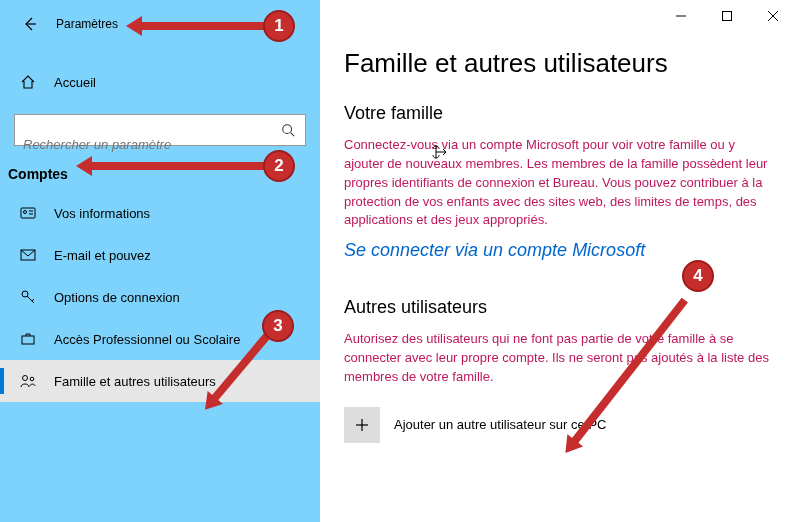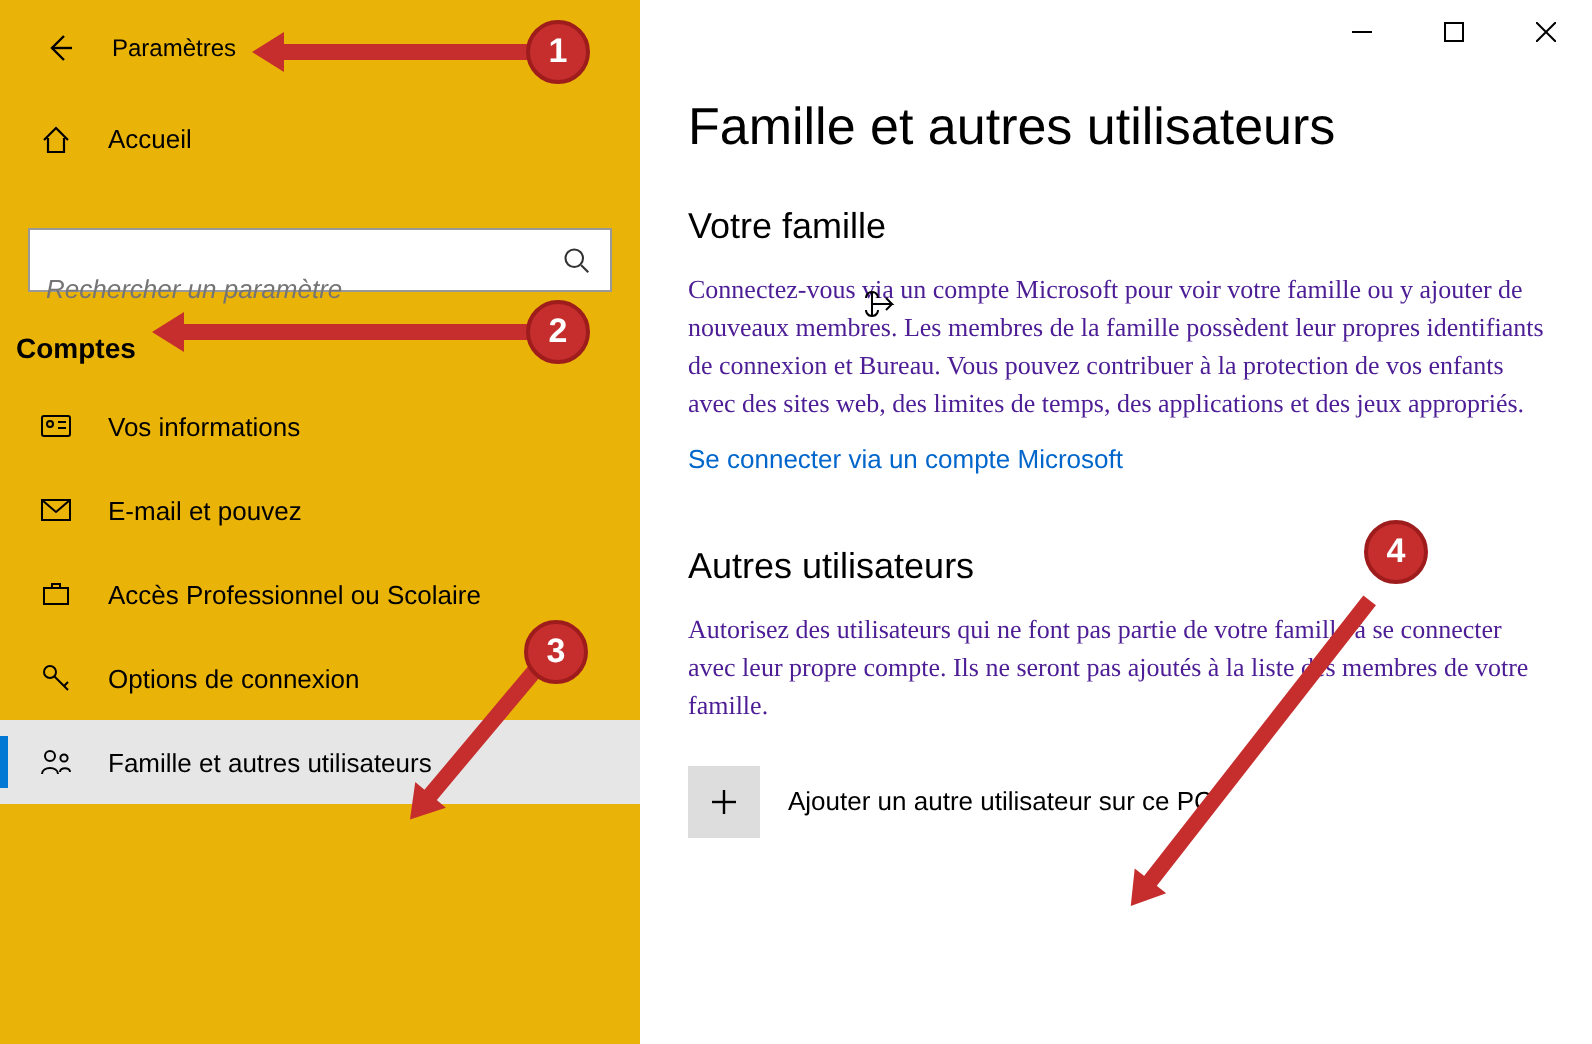--- a/index.html
+++ b/index.html
@@ -1,47 +1,47 @@
 <!DOCTYPE html>
 <html><head>
 <meta charset="utf-8">
 <style>
 * { margin: 0; padding: 0; box-sizing: border-box; font-family: "Segoe UI", -apple-system, sans-serif; }
 body { width: 796px; height: 522px; background: #fff; display: flex; position: relative; overflow: hidden; }
 
-.sidebar { width: 320px; height: 100%; background: #eab308; padding: 0; border-right: none; }
+.sidebar { width: 320px; height: 100%; background: #7dd3fc; padding: 0; border-right: none; }
 .main { flex: 1; padding: 0 24px 24px 24px; overflow-y: auto; }
 
 .header-row { display: flex; align-items: center; height: 48px; padding-left: 12px; }
 .back-btn { width: 36px; height: 36px; display: flex; align-items: center; justify-content: center; cursor: pointer; }
 .header-title { font-size: 12px; margin-left: 8px; color: #000; }
 
-.home-row { display: flex; height: 40px; padding-left: 18px; margin-top: 14px; cursor: pointer; }
+.home-row { display: flex; align-items: center; height: 40px; padding-left: 18px; margin-top: 14px; cursor: pointer; }
 .home-row .icon { width: 20px; display: flex; justify-content: center; }
 .home-row .label { font-size: 13px; margin-left: 16px; color: #000; }
 
 .search-box { margin: 12px 14px 0 14px; height: 32px; border: 1px solid #999; background: #fff; display: flex; align-items: center; padding: 0 8px; }
 .search-box input { flex: 1; border: none; outline: none; font-size: 13px; font-style: italic; color: #666; background: transparent; margin-top: 28px; }
 .search-box .search-icon { width: 16px; color: #333; }
 
 .category { font-size: 14px; font-weight: 600; color: #000; padding: 20px 0 10px 8px; }
 
 .nav-item { display: flex; align-items: center; height: 42px; padding-left: 18px; cursor: pointer; position: relative; }
 .nav-item.active::before { content: ""; position: absolute; left: 0; top: 8px; bottom: 8px; width: 4px; background: #0078d4; }
 .nav-item.active { background: #e6e6e6; }
 .nav-item .icon { width: 20px; display: flex; justify-content: center; color: #000; }
 .nav-item .label { font-size: 13px; margin-left: 16px; color: #000; }
 
 .window-controls { position: absolute; top: 0; right: 0; display: flex; }
 .window-controls .wc { width: 46px; height: 32px; display: flex; align-items: center; justify-content: center; cursor: pointer; }
 
 .main-title { font-size: 26px; font-weight: 400; color: #000; margin-top: 48px; margin-bottom: 24px; }
 .section-title { font-size: 18px; font-weight: 400; color: #000; margin-top: 20px; margin-bottom: 12px; }
-.body-text { font-size: 13px; color: #4c1d95; line-height: 1.45; margin-bottom: 10px; font-family: Liberation Serif, serif; }
-.link { font-size: 13px; color: #0066cc; cursor: pointer; display: inline-block; margin-bottom: 8px; }
+.body-text { font-size: 13px; color: #be185d; line-height: 1.45; margin-bottom: 10px; }
+.link { font-size: 18px; color: #0066cc; cursor: pointer; display: inline-block; margin-bottom: 8px; font-style: italic; }
 
 .add-row { display: flex; align-items: center; margin-top: 20px; }
 .add-btn { width: 36px; height: 36px; background: #ddd; display: flex; align-items: center; justify-content: center; cursor: pointer; margin-right: 14px; }
 .add-label { font-size: 13px; color: #000; }
 
 
 .anno-circle { position: absolute; width: 32px; height: 32px; border-radius: 50%; background: #c62e2e; color: #fff; font-weight: 700; font-size: 17px; display: flex; align-items: center; justify-content: center; border: 2px solid #9e1c1c; pointer-events: none; z-index: 20; }
 
 
 .anno-arrow { position: absolute; height: 8px; background: #c62e2e; pointer-events: none; z-index: 19; }
@@ -105,36 +105,36 @@
           <rect x="1" y="3" width="14" height="10" stroke="#000" stroke-width="1" fill="none"></rect>
           <path d="M1 3 L8 9 L15 3" stroke="#000" stroke-width="1" fill="none"></path>
         </svg>
     </span>
     <span class="label">E-mail et pouvez</span>
   </div>
 
   <div class="nav-item">
     <span class="icon">
       <svg width="16" height="16" viewBox="0 0 16 16">
-          <rect x="2" y="5" width="12" height="8" stroke="#000" stroke-width="1" fill="none"></rect>
-          <path d="M6 5 V3 H10 V5" stroke="#000" stroke-width="1" fill="none"></path>
-        </svg>
-    </span>
-    <span class="label">Accès Professionnel ou Scolaire</span>
-  </div>
-
-  <div class="nav-item">
-    <span class="icon">
-      <svg width="16" height="16" viewBox="0 0 16 16">
           <circle cx="5" cy="5" r="3" stroke="#000" stroke-width="1" fill="none"></circle>
           <line x1="7" y1="7" x2="14" y2="14" stroke="#000" stroke-width="1"></line>
           <line x1="12" y1="12" x2="14" y2="10" stroke="#000" stroke-width="1"></line>
         </svg>
     </span>
     <span class="label">Options de connexion</span>
+  </div>
+
+  <div class="nav-item">
+    <span class="icon">
+      <svg width="16" height="16" viewBox="0 0 16 16">
+          <rect x="2" y="5" width="12" height="8" stroke="#000" stroke-width="1" fill="none"></rect>
+          <path d="M6 5 V3 H10 V5" stroke="#000" stroke-width="1" fill="none"></path>
+        </svg>
+    </span>
+    <span class="label">Accès Professionnel ou Scolaire</span>
   </div>
 
   <div class="nav-item active">
     <span class="icon">
       <svg width="16" height="16" viewBox="0 0 16 16">
           <circle cx="5" cy="5" r="2.5" stroke="#000" stroke-width="1" fill="none"></circle>
           <path d="M1 14 C1 10 9 10 9 14" stroke="#000" stroke-width="1" fill="none"></path>
           <circle cx="12" cy="6" r="1.8" stroke="#000" stroke-width="1" fill="none"></circle>
           <path d="M10 13 C10 10.5 15 10.5 15 13" stroke="#000" stroke-width="1" fill="none"></path>
         </svg>

